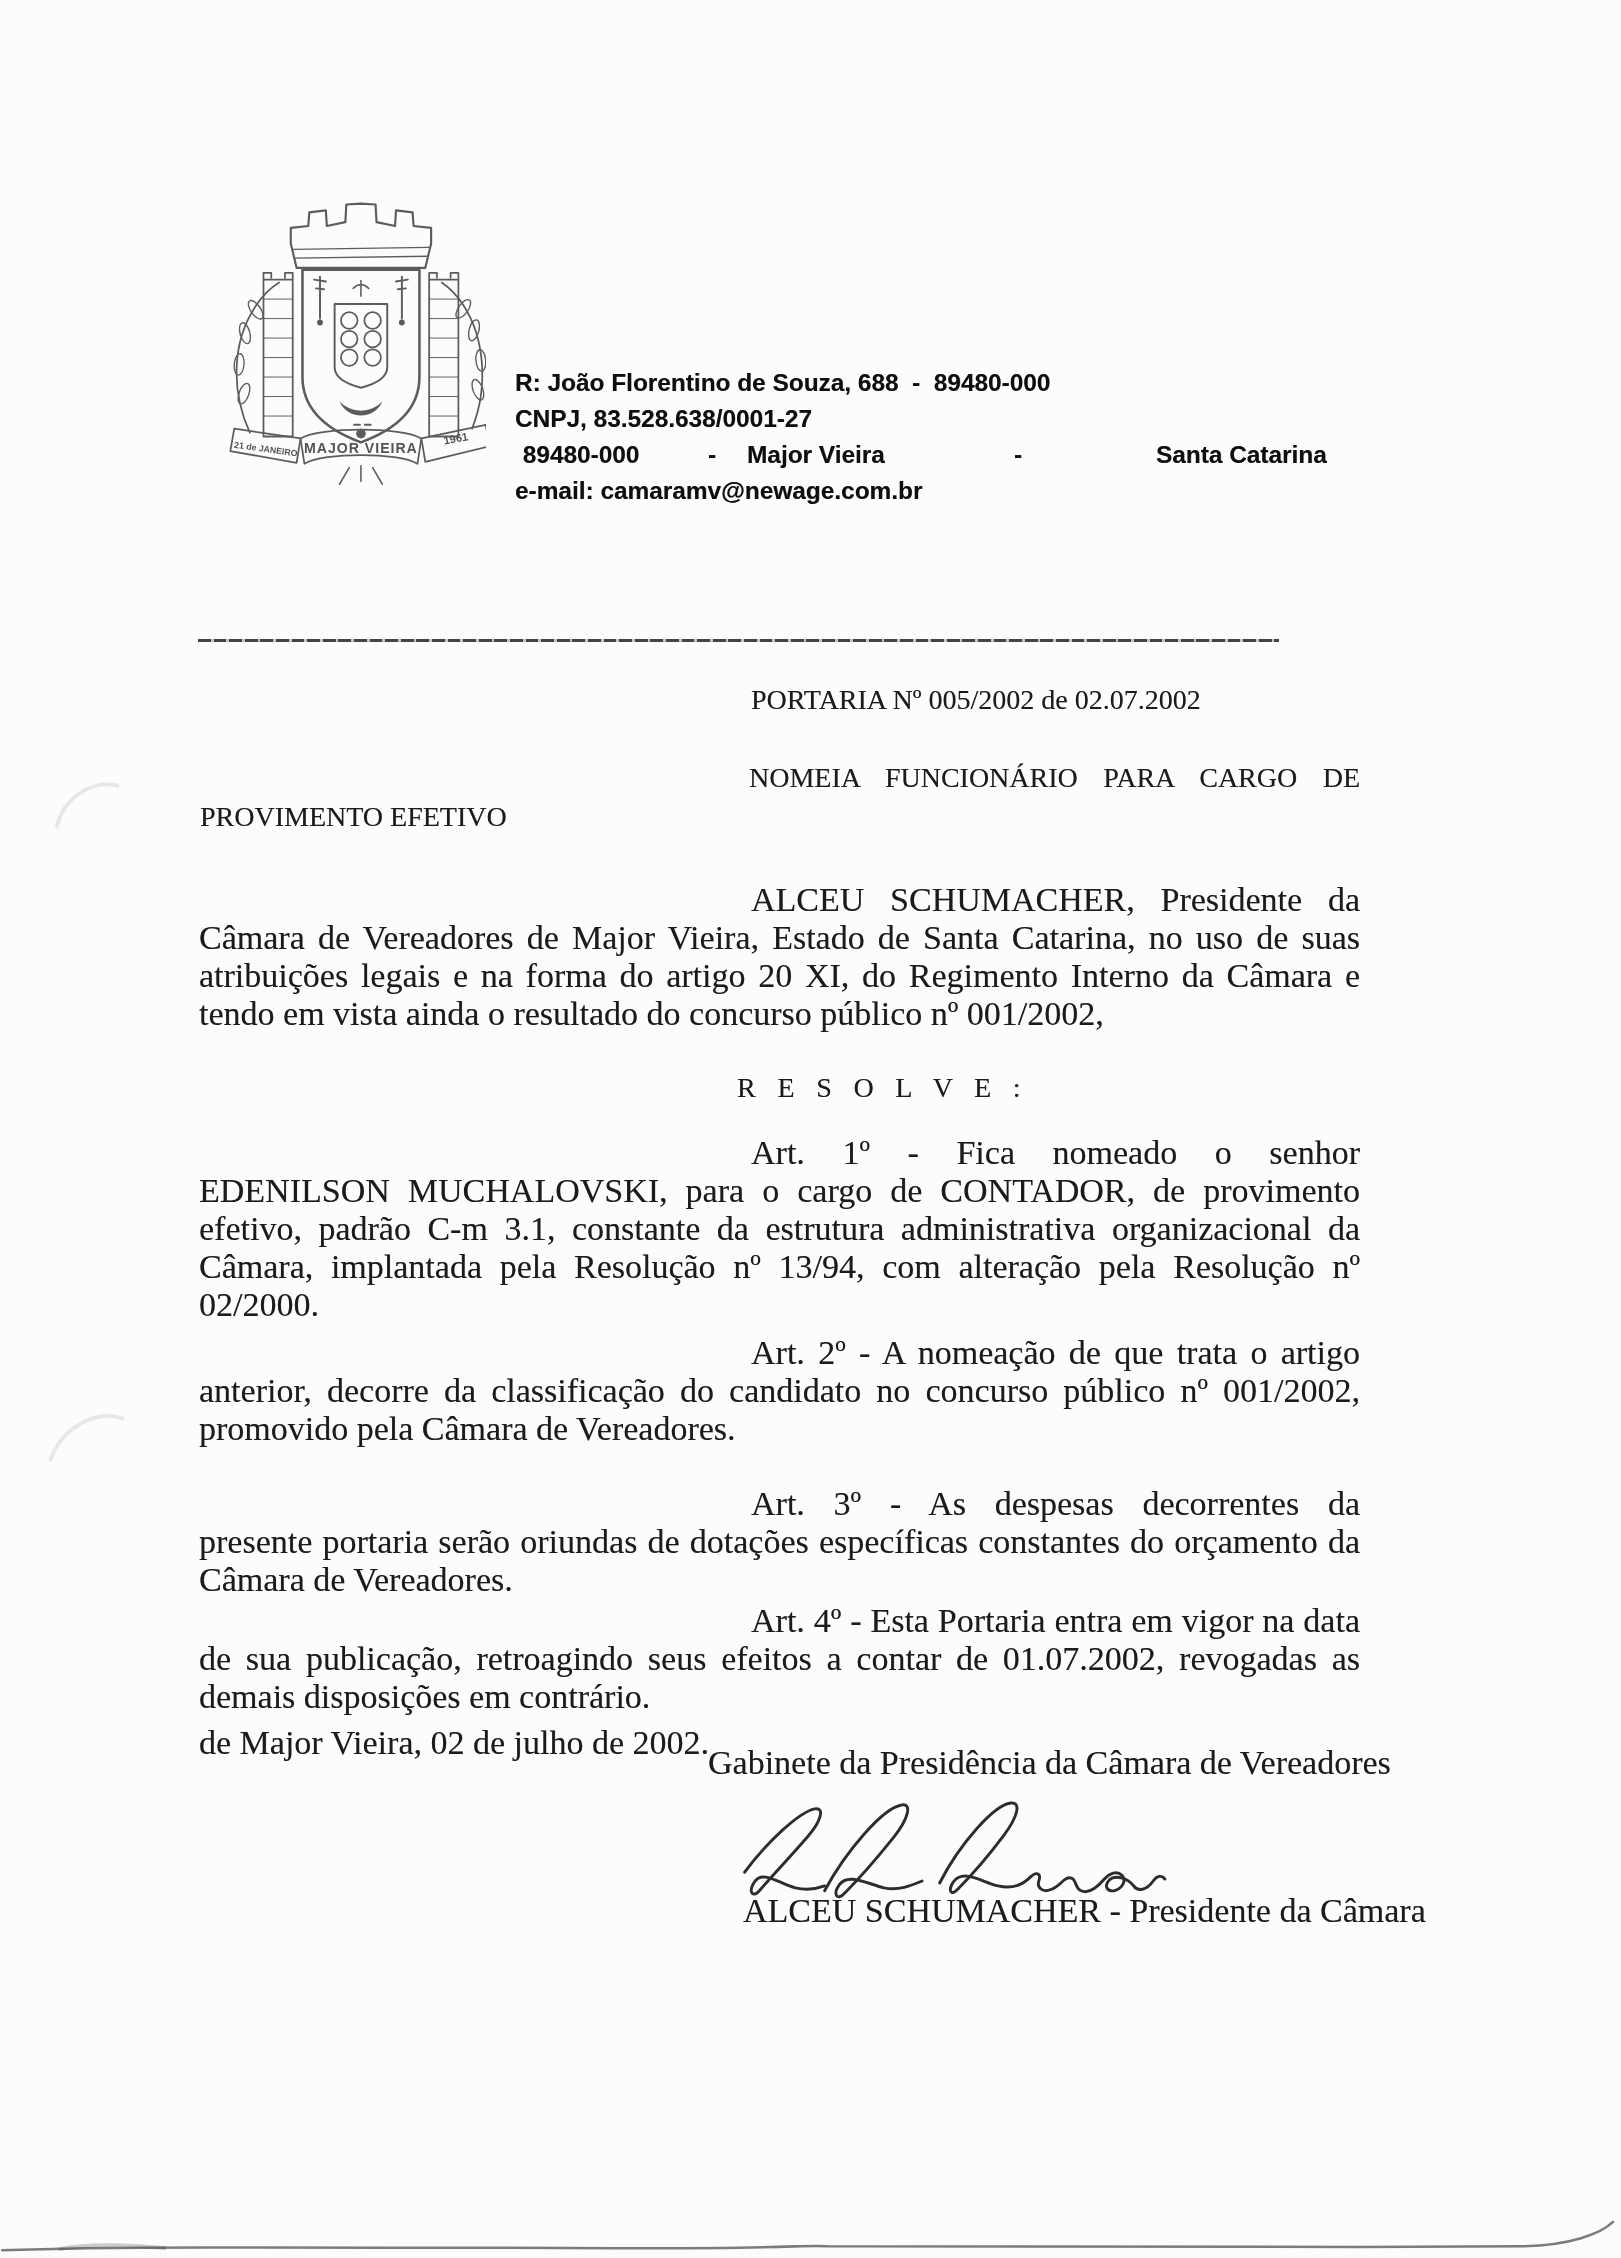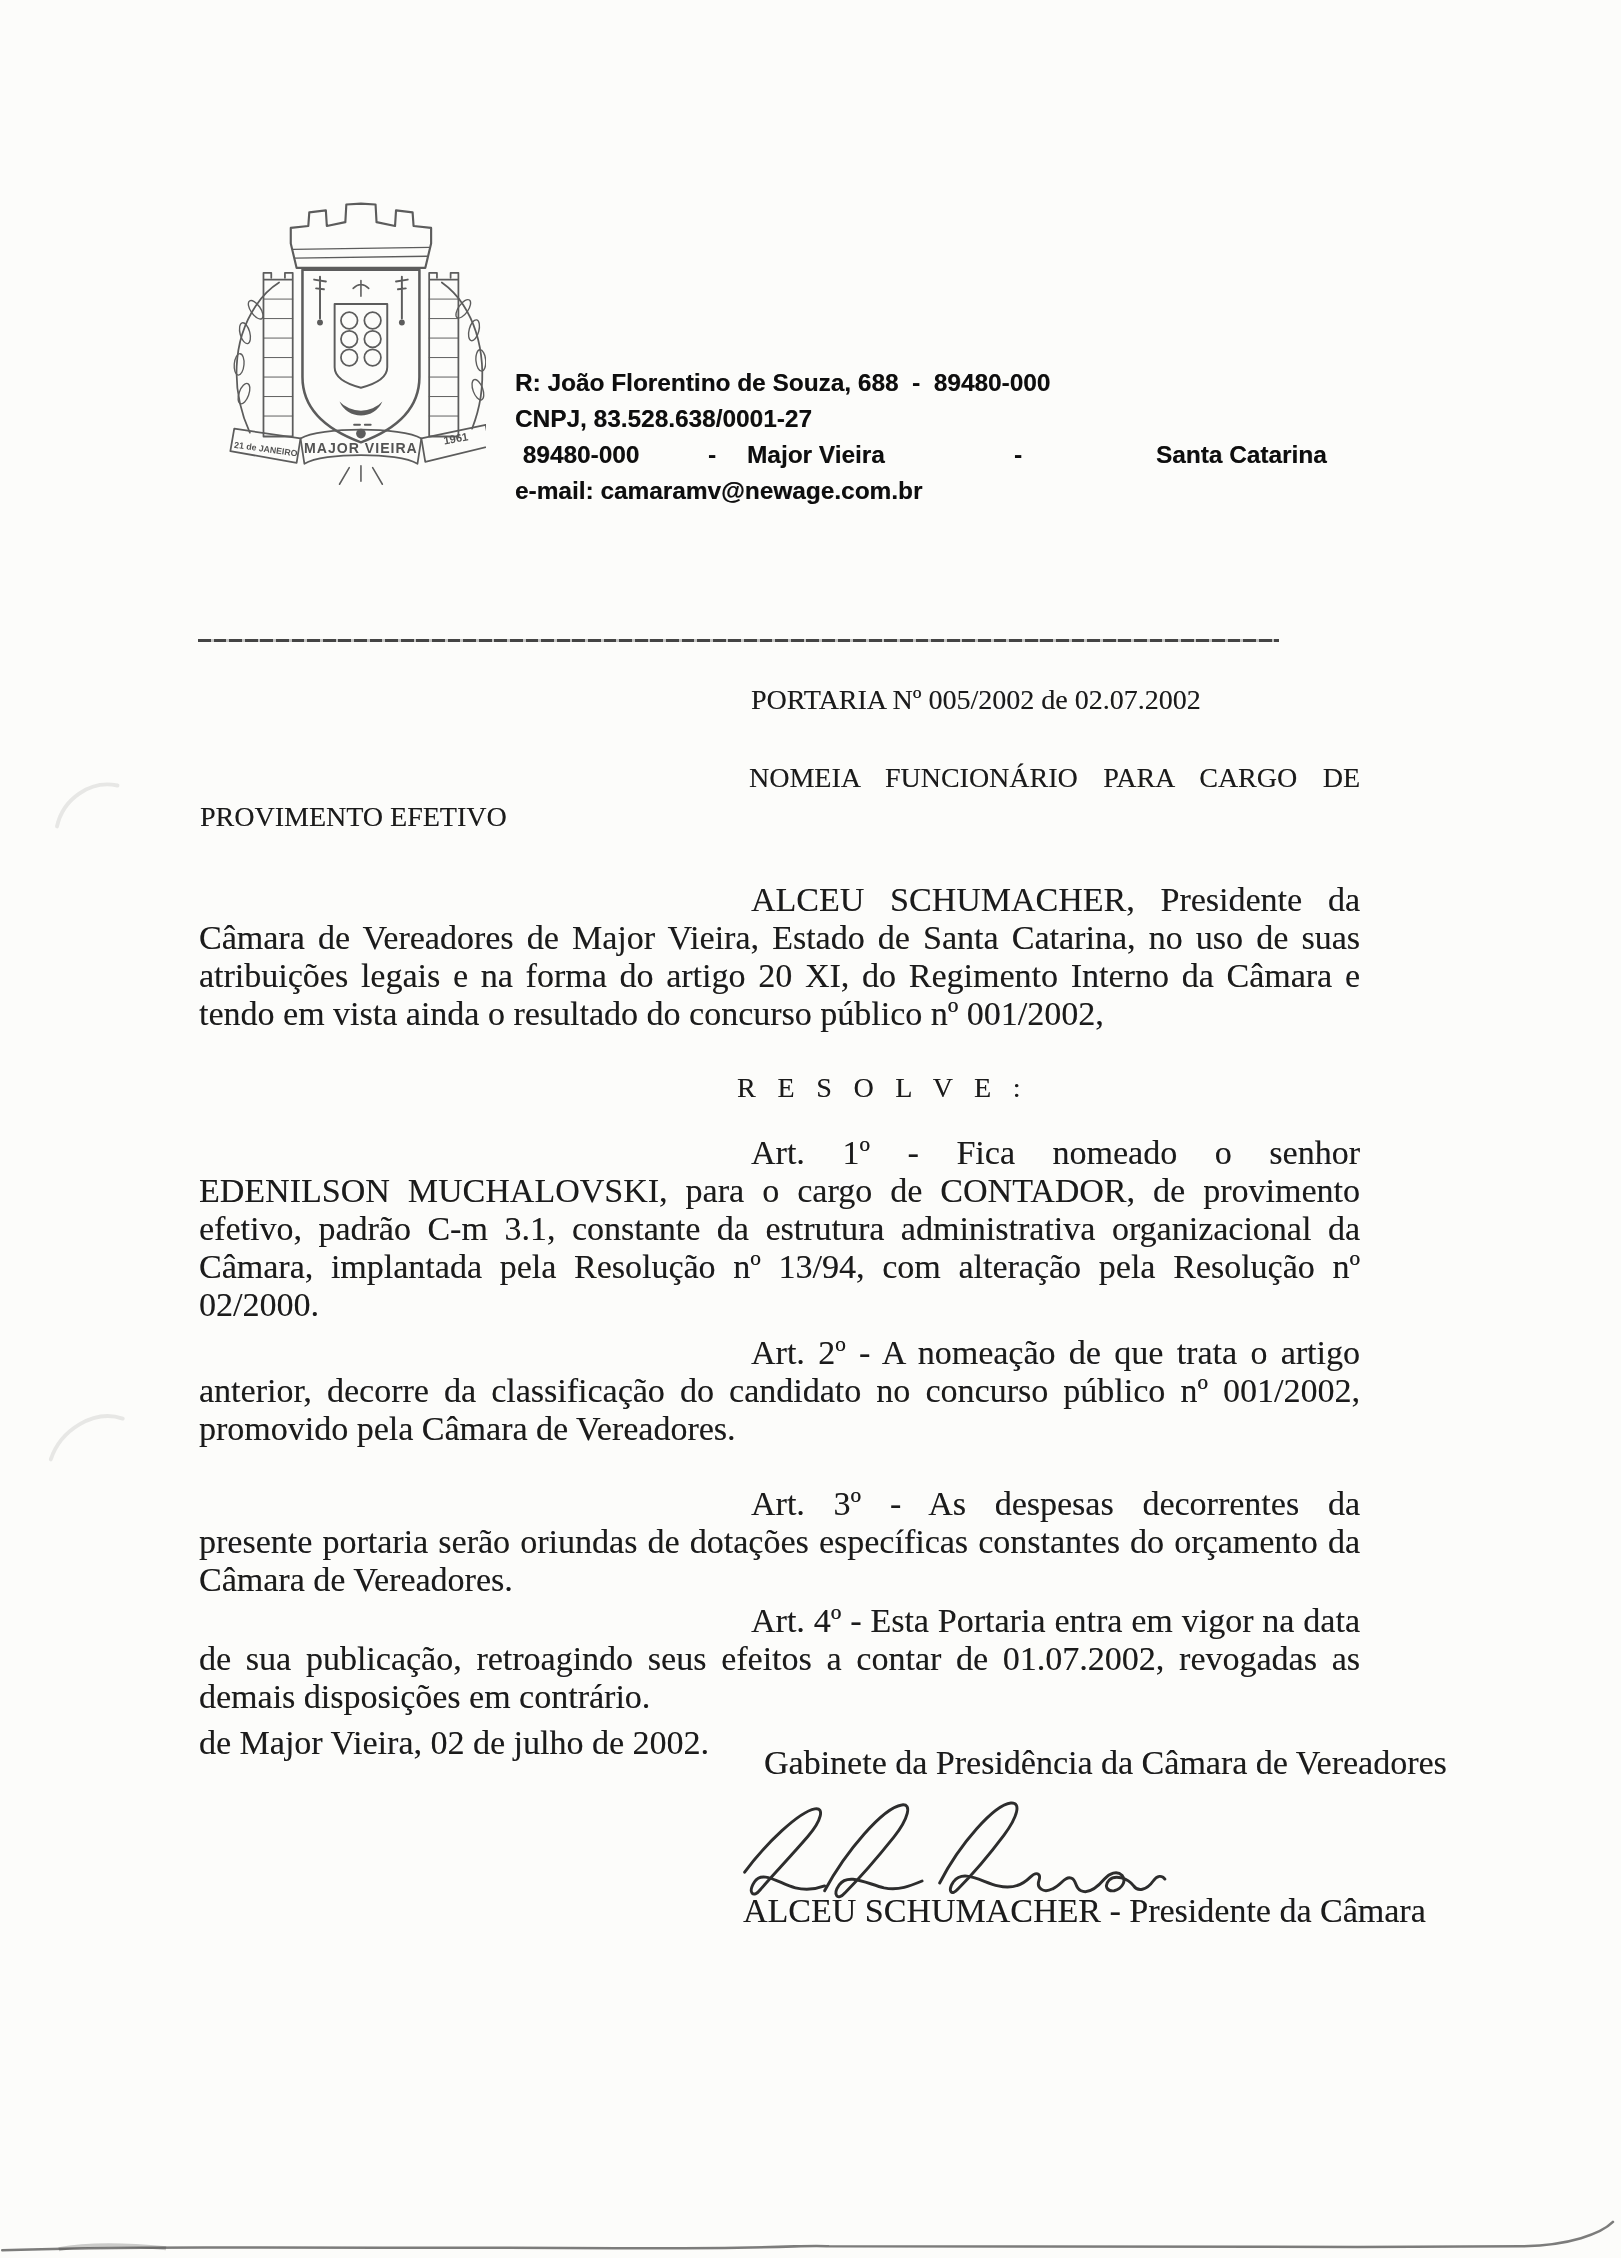--- a/index.html
+++ b/index.html
@@ -128,21 +128,21 @@
 
   <div class="abs para indent" style="left:199px;top:881px;">ALCEU SCHUMACHER, Presidente da Câmara de Vereadores de Major Vieira, Estado de Santa Catarina, no uso de suas atribuições legais e na forma do artigo 20 XI, do Regimento Interno da Câmara e tendo em vista ainda o resultado do concurso público nº 001/2002,</div>
 
   <div class="abs tline resolve" style="left:737px;top:1071px;">R E S O L V E :</div>
 
   <div class="abs para indent" style="left:199px;top:1134px;">Art. 1º - Fica nomeado o senhor EDENILSON MUCHALOVSKI, para o cargo de CONTADOR, de provimento efetivo, padrão C-m 3.1, constante da estrutura administrativa organizacional da Câmara, implantada pela Resolução nº 13/94, com alteração pela Resolução nº 02/2000.</div>
   <div class="abs para indent" style="left:199px;top:1334px;">Art. 2º - A nomeação de que trata o artigo anterior, decorre da classificação do candidato no concurso público nº 001/2002, promovido pela Câmara de Vereadores.</div>
   <div class="abs para indent" style="left:199px;top:1485px;">Art. 3º - As despesas decorrentes da presente portaria serão oriundas de dotações específicas constantes do orçamento da Câmara de Vereadores.</div>
   <div class="abs para indent" style="left:199px;top:1602px;">Art. 4º - Esta Portaria entra em vigor na data de sua publicação, retroagindo seus efeitos a contar de 01.07.2002, revogadas as demais disposições em contrário.</div>
 
-  <div class="abs para" style="left:764px;top:1744px;">Gabinete da Presidência da Câmara de Vereadores</div>
+  <div class="abs para" style="left:708px;top:1744px;">Gabinete da Presidência da Câmara de Vereadores</div>
   <div class="abs para" style="left:199px;top:1724px;">de Major Vieira, 02 de julho de 2002.</div>
 
   <svg class="abs sig" style="left:731px;top:1796px;" width="546" height="132" viewBox="0 0 560 135">
     <g stroke="#1c1c1c" stroke-width="3" fill="none" stroke-linecap="round" stroke-linejoin="round">
       <path d="M14,78 C36,48 70,16 86,13 C96,11 93,25 79,41 C61,62 38,86 30,96 C23,105 17,99 24,88 C32,75 50,90 66,94 C78,97 88,95 96,92"></path>
       <path d="M96,97 C118,56 156,12 175,9 C186,7 182,23 167,42 C147,67 127,89 117,99 C109,108 104,101 111,91 C120,78 140,90 157,94 C172,97 184,92 196,87"></path>
       <path d="M214,89 C235,48 270,9 287,7 C298,6 294,21 280,40 C262,64 242,86 233,95 C226,103 222,97 228,88 C238,74 257,88 274,92 C290,96 300,90 307,83 C313,77 318,79 316,86 C313,94 320,100 330,95 C339,91 342,82 349,84 C355,86 352,94 359,97 C368,101 377,92 383,85 C388,79 396,76 401,81 C406,87 401,95 393,97 C386,98 382,92 388,86 C394,80 407,84 413,92 C417,98 426,97 433,87 C437,81 442,81 445,85"></path>
     </g>
   </svg>
 

